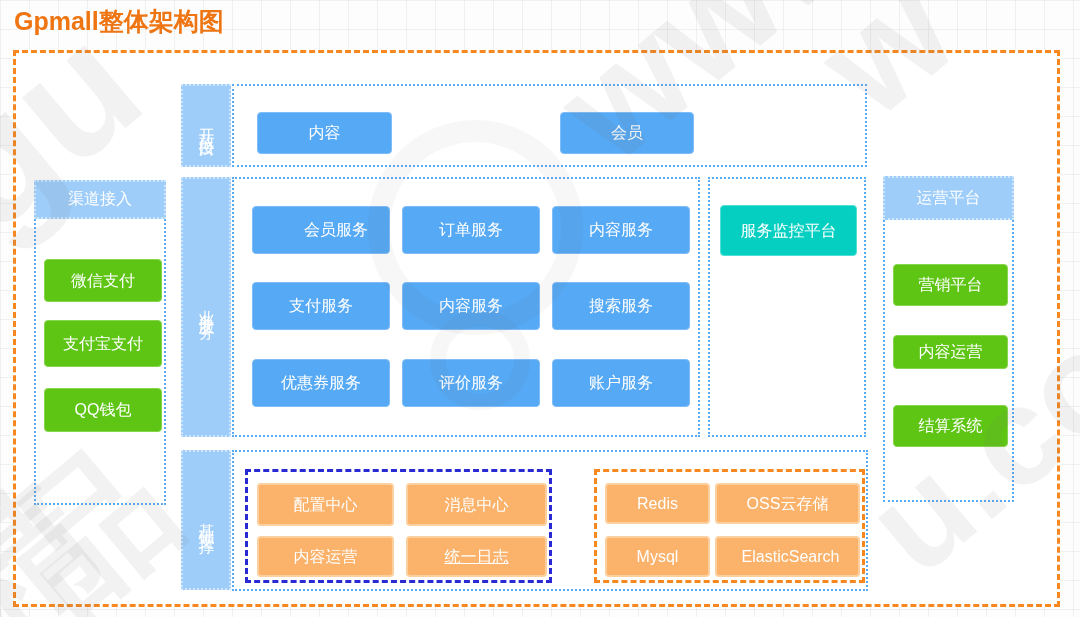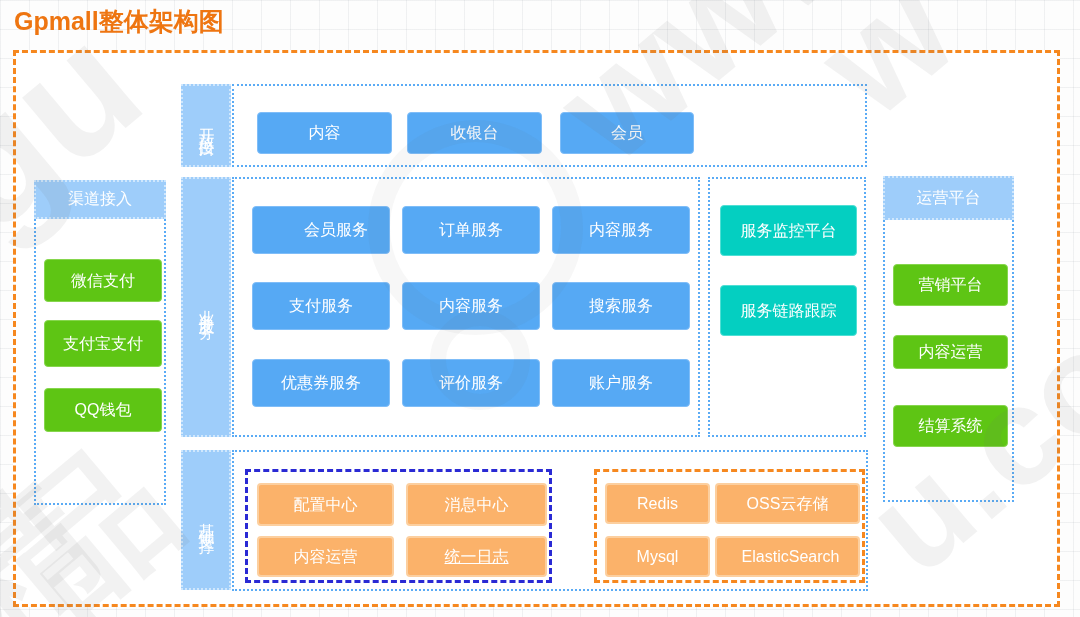--- a/index.html
+++ b/index.html
@@ -41,21 +41,20 @@
 
 <div class="stage">
 
   <div class="title">Gpmall整体架构图</div>
 
   <div class="outer"></div>
 
   <div class="vlabel" style="left:181px;top:84px;width:50px;height:83px;">开放接口</div>
   <div class="panel" style="left:232px;top:84px;width:635px;height:83px;">
     <div class="box blue" style="left:23px;top:26px;width:135px;height:42px;">内容</div>
-    <div class="box blue" style="left:173px;top:26px;width:135px;height:42px;">收银台</div>
     <div class="box blue" style="left:326px;top:26px;width:134px;height:42px;">会员</div>
   </div>
 
   <div class="panel" style="left:34px;top:180px;width:132px;height:325px;">
     <div class="hheader" style="width:132px;height:39px;">渠道接入</div>
     <div class="box green" style="left:8px;top:77px;width:118px;height:43px;">微信支付</div>
     <div class="box green" style="left:8px;top:138px;width:118px;height:47px;">支付宝支付</div>
     <div class="box green" style="left:8px;top:206px;width:118px;height:44px;">QQ钱包</div>
   </div>
 
@@ -67,21 +66,20 @@
     <div class="box blue" style="left:18px;top:103px;width:138px;height:48px;">支付服务</div>
     <div class="box blue" style="left:168px;top:103px;width:138px;height:48px;">内容服务</div>
     <div class="box blue" style="left:318px;top:103px;width:138px;height:48px;">搜索服务</div>
     <div class="box blue" style="left:18px;top:180px;width:138px;height:48px;">优惠券服务</div>
     <div class="box blue" style="left:168px;top:180px;width:138px;height:48px;">评价服务</div>
     <div class="box blue" style="left:318px;top:180px;width:138px;height:48px;">账户服务</div>
   </div>
 
   <div class="panel" style="left:708px;top:177px;width:158px;height:260px;">
     <div class="box teal" style="left:10px;top:26px;width:137px;height:51px;">服务监控平台</div>
-    <div class="box teal" style="left:10px;top:106px;width:137px;height:51px;">服务链路跟踪</div>
   </div>
 
   <div class="panel" style="left:883px;top:176px;width:131px;height:326px;">
     <div class="hheader" style="width:131px;height:44px;">运营平台</div>
     <div class="box green" style="left:8px;top:86px;width:115px;height:42px;">营销平台</div>
     <div class="box green" style="left:8px;top:157px;width:115px;height:34px;">内容运营</div>
     <div class="box green" style="left:8px;top:227px;width:115px;height:42px;">结算系统</div>
   </div>
 
   <div class="vlabel" style="left:181px;top:450px;width:50px;height:140px;">基础支撑</div>

